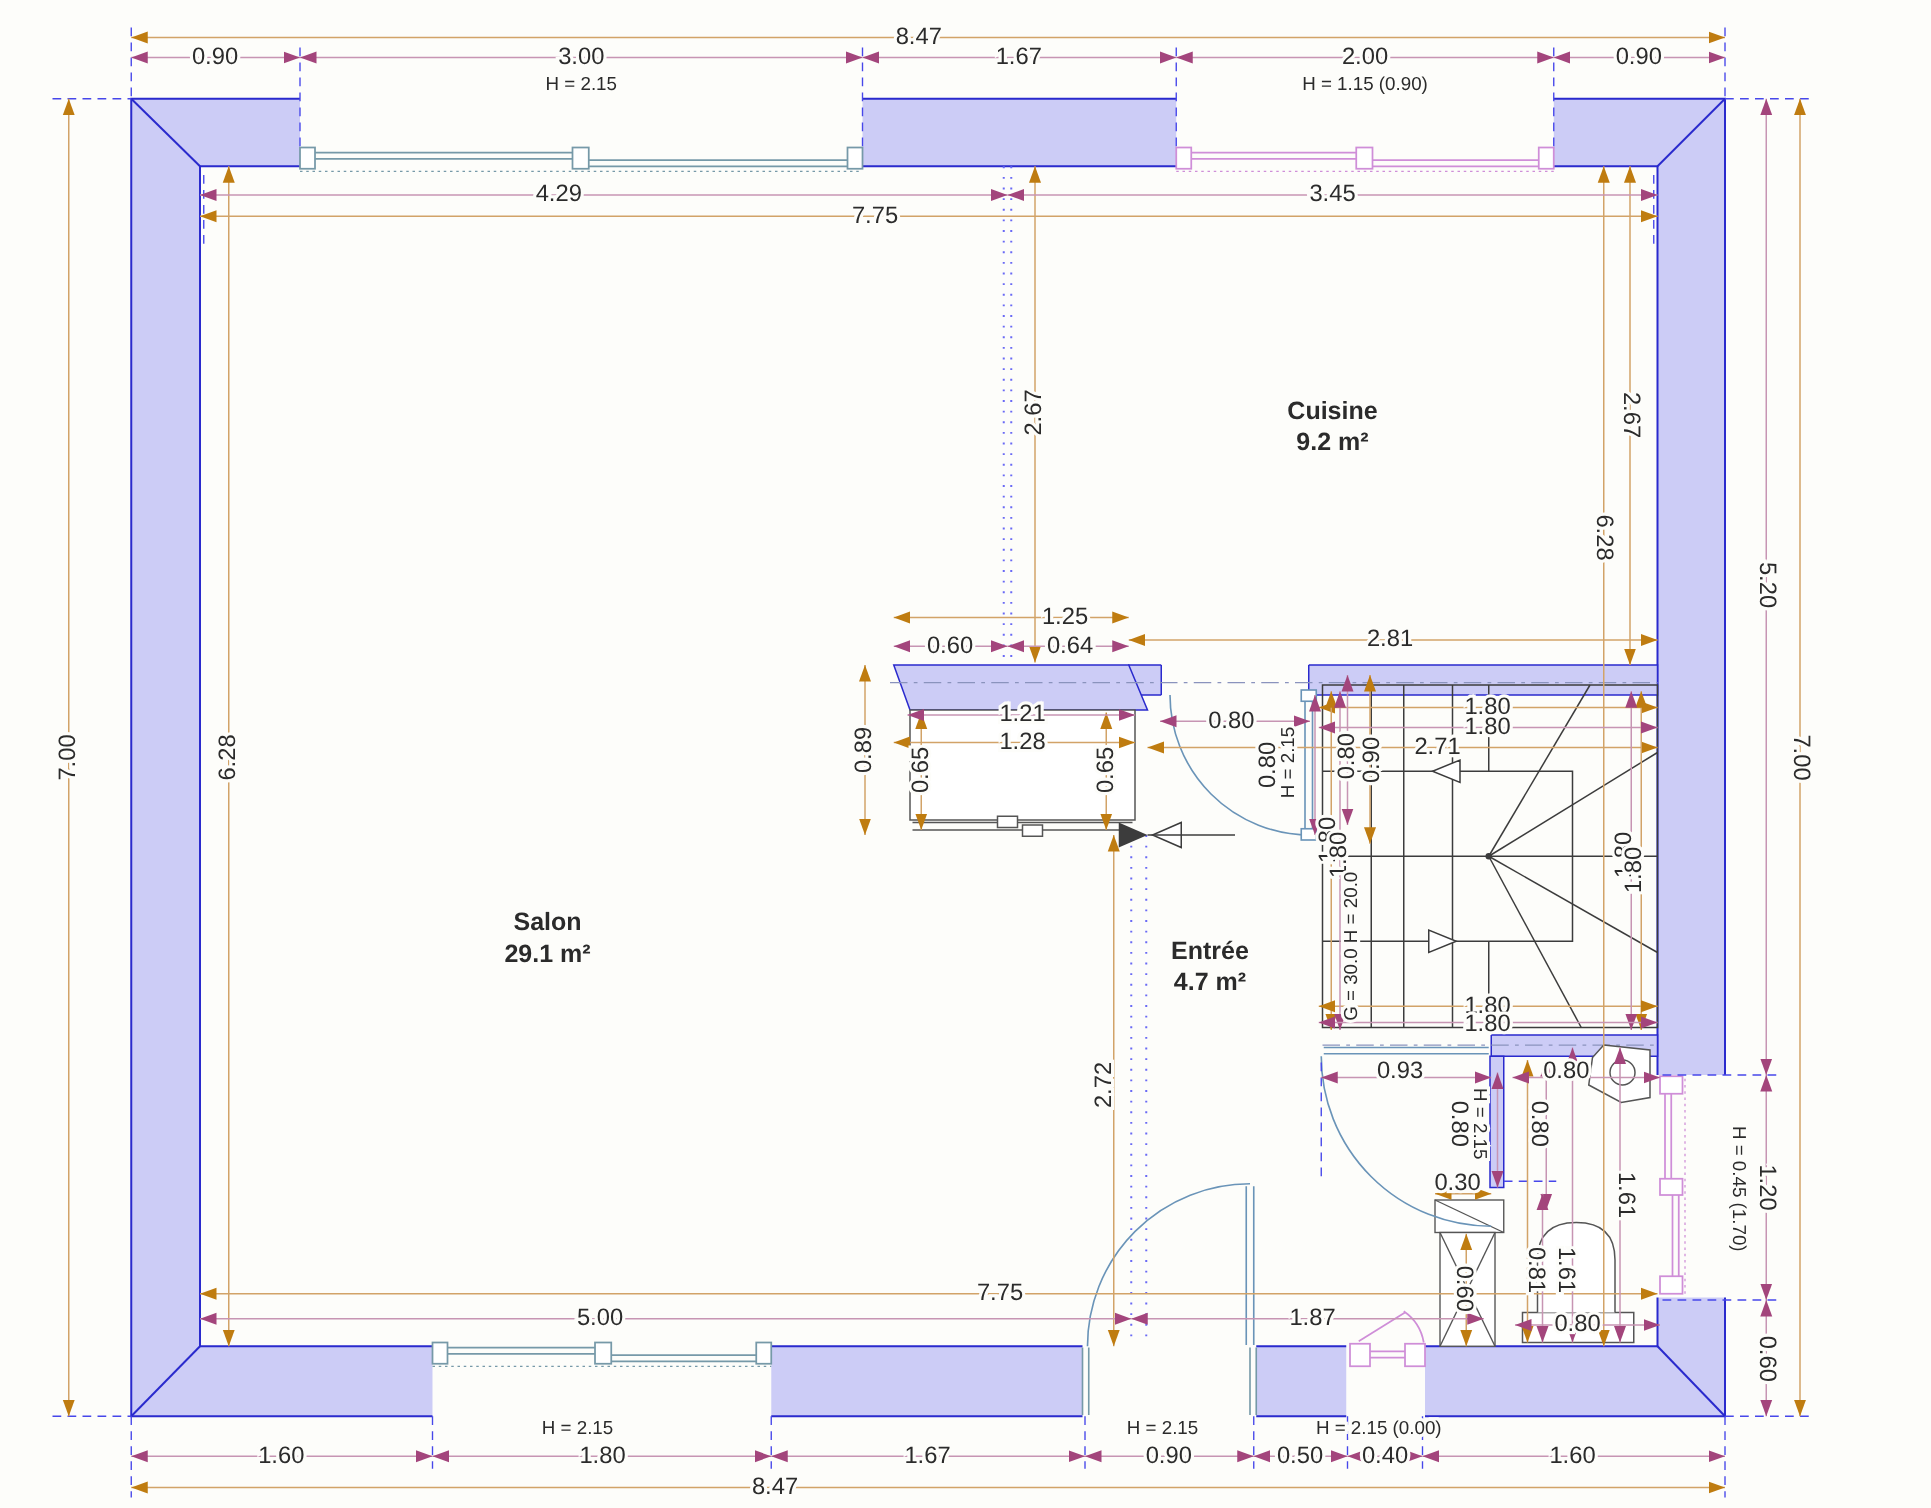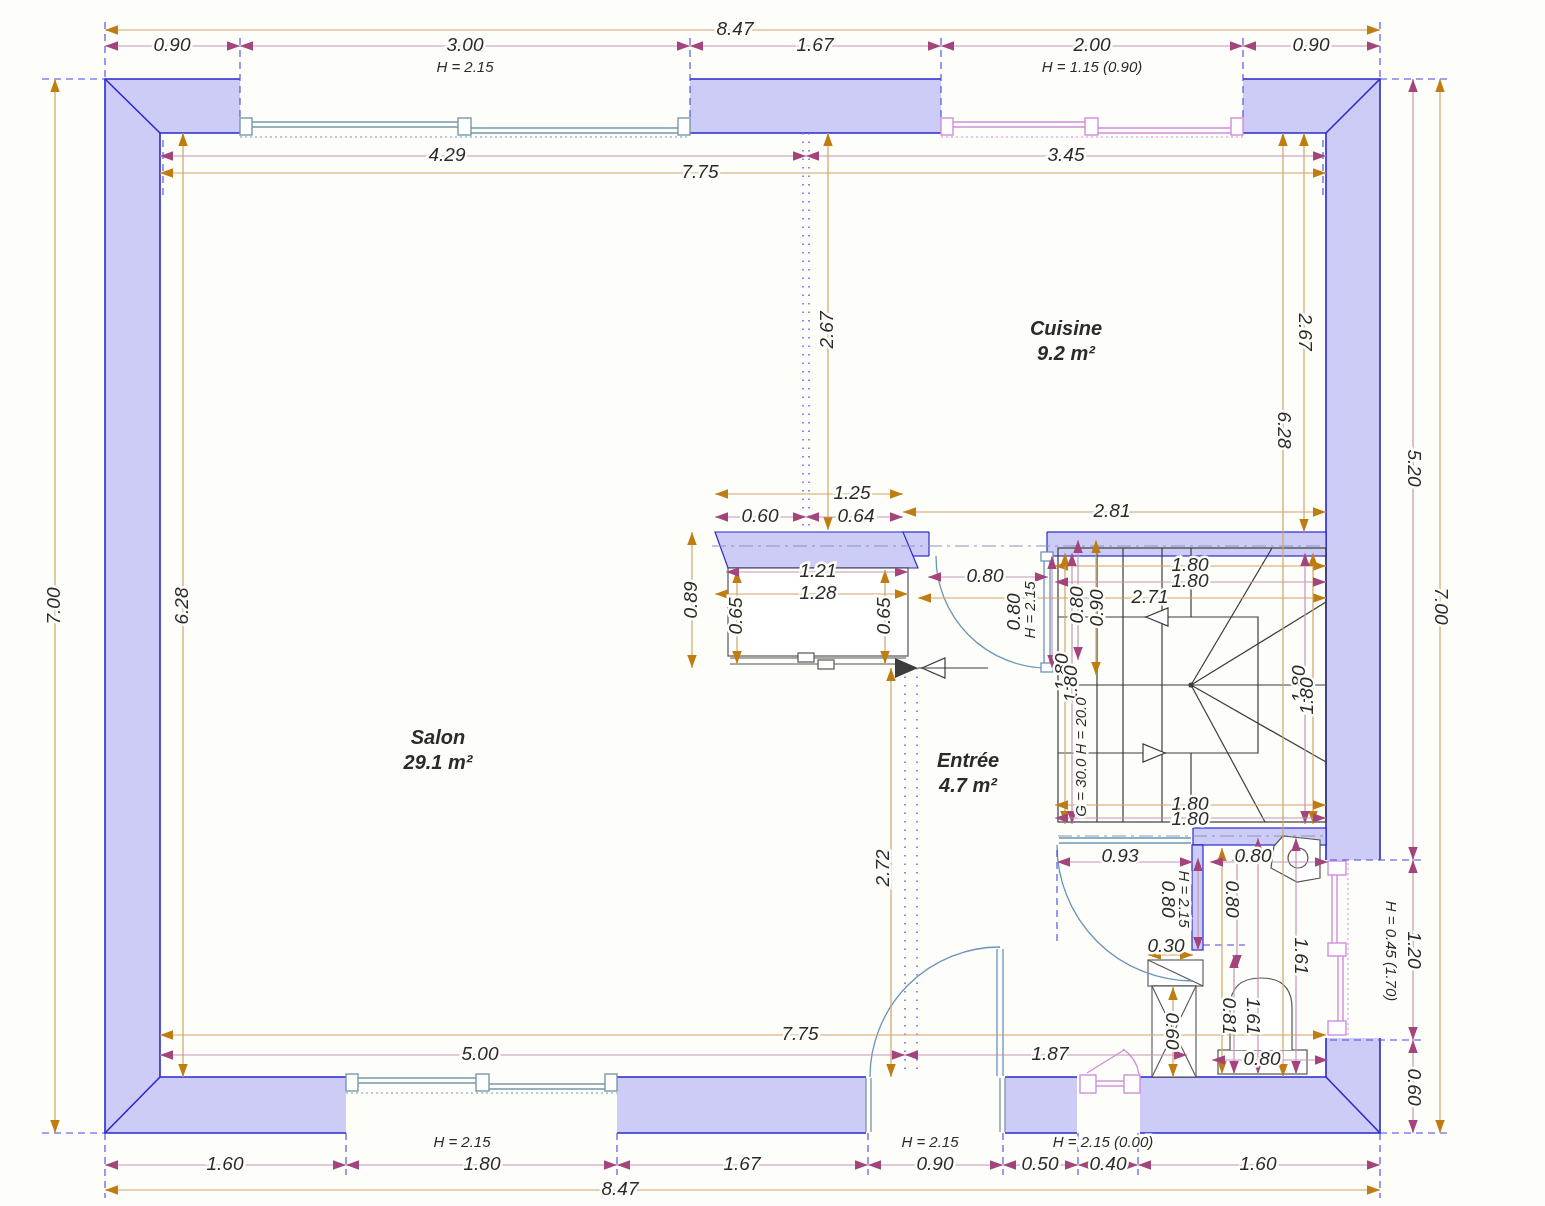--- a/index.html
+++ b/index.html
@@ -1,17 +1,17 @@
 <!DOCTYPE html>
 <html><head>
 <meta charset="utf-8">
 <style>
   html,body{margin:0;padding:0;background:#fdfdfa;}
   .stage{position:relative;width:1545px;height:1206px;background:#fdfdfa;overflow:hidden;
-         font-family:"Liberation Sans", sans-serif;font-style:italic;}
+         font-family:"Liberation Sans", sans-serif;}
   svg{position:absolute;left:0;top:0;}
   text{fill:#2b2b2b;paint-order:stroke;stroke:#fdfdfa;stroke-width:5px;
        font-family:"Liberation Sans", sans-serif;}
   text.d{font-size:19px;}
   text.n{font-size:15px;}
   text.room{font-size:20px;font-weight:bold;stroke-width:4px;}
 </style>
 </head>
 <body>
 

